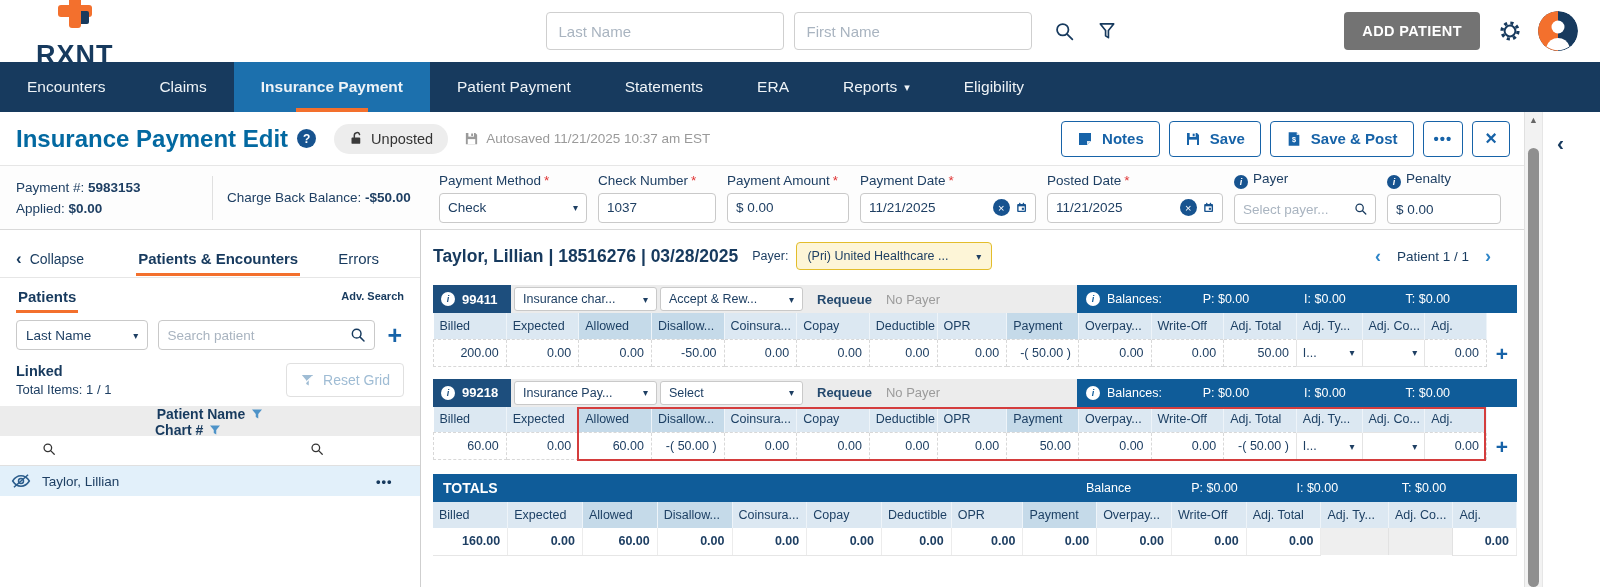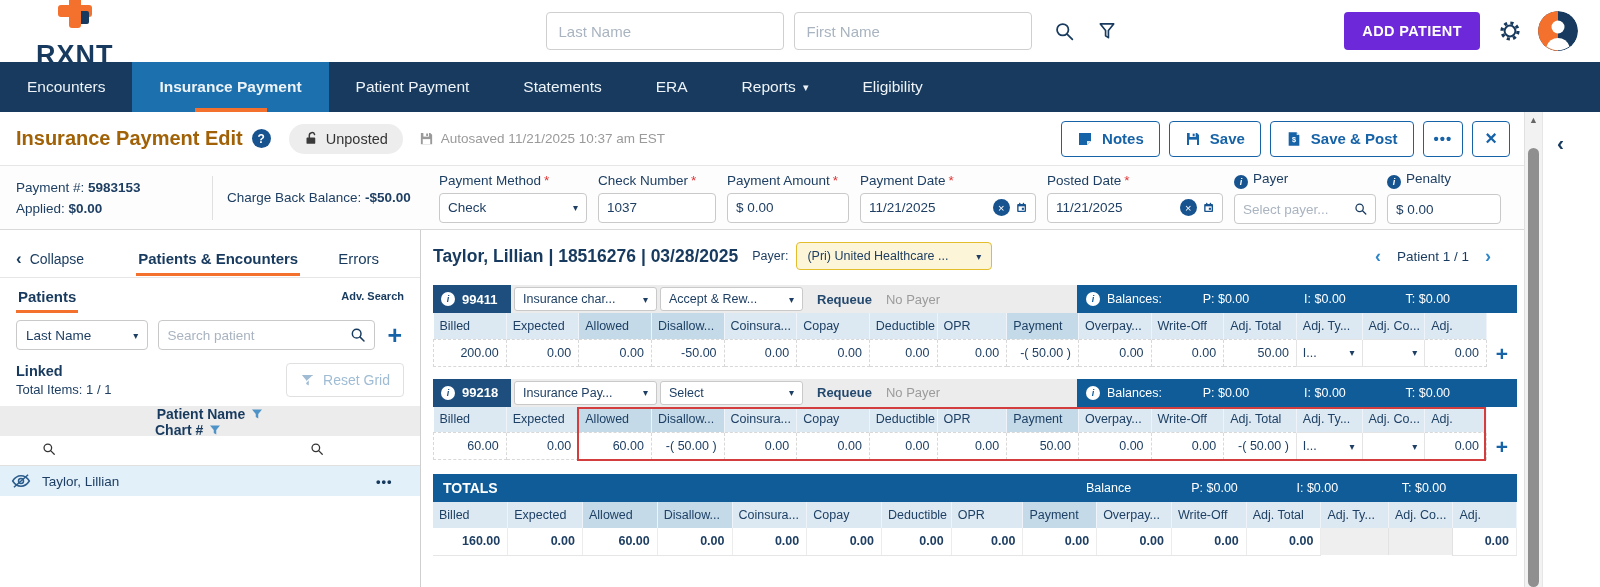--- a/index.html
+++ b/index.html
@@ -8,37 +8,37 @@
 
   
   .topbar { position:absolute; top:0; left:0; width:1600px; height:62px; background:#fff; display:flex; align-items:center; }
   .logo { display:flex; align-items:center; gap:9px; margin-left:36px;flex-direction:column; }
   .logo-text { font-size:27px; font-weight:bold; color:#173A5E; letter-spacing:1px; }
   .tb-input { height:38px; border:1px solid #cfcfcf; border-radius:4px; padding:0 12px; font-size:15px; color:#1E3F63; font-family:inherit; }
   .tb-input::placeholder { color:#A9B4C0; }
   #ln-input { width:238px; margin-left:432px; }
   #fn-input { width:238px; margin-left:10px; }
   .tb-ic { margin-left:22px; display:inline-flex; cursor:pointer; }
-  .add-patient { margin-left:auto; height:38px; background:#6d28d9; color:#fff; font-weight:bold; font-size:14.5px; border:none; border-radius:4px; padding:0 18px; letter-spacing:.4px; font-family:inherit; cursor:pointer; }
+  .add-patient { margin-left:auto; height:38px; background:#737373; color:#fff; font-weight:bold; font-size:14.5px; border:none; border-radius:4px; padding:0 18px; letter-spacing:.4px; font-family:inherit; cursor:pointer; }
   .gear { margin-left:18px; display:inline-flex; cursor:pointer; }
   .avatar { margin-left:16px; margin-right:22px; width:40px; height:40px; border-radius:50%; overflow:hidden; flex:0 0 auto; cursor:pointer; }
 
   
   .nav { position:absolute; top:62px; left:0; width:1600px; height:50px; background:#173A5E; display:flex; align-items:stretch; }
   .nav-item { display:flex; align-items:center; gap:7px; padding:0 27px; color:#EEF3F7; font-size:15.5px; cursor:pointer; position:relative; }
   .nav-item.active { background:#1C70AD; font-weight:bold; }
   .nav-item.active::after { content:""; position:absolute; left:50%; transform:translateX(-50%); bottom:0; width:72px; height:4px; background:#F3702D; }
   .nav-caret { font-size:11px; }
 
   
   .content { position:absolute; top:112px; left:0; width:1524px; height:475px; background:#fff; }
 
   
   .titlebar { height:54px; display:flex; align-items:center; padding:0 14px 0 16px; border-bottom:1px solid #E6E6E6; }
-  .page-title { font-size:20px; font-weight:bold; color:#a16207; }
+  .page-title { font-size:24px; font-weight:bold; color:#0369a1; }
   .help-ic { width:19px; height:19px; border-radius:50%; background:#17538F; color:#fff; font-size:12px; font-weight:bold; display:inline-flex; align-items:center; justify-content:center; margin-left:9px; cursor:pointer; }
   .status-pill { margin-left:18px; height:30px; background:#EDEDED; border-radius:16px; display:inline-flex; align-items:center; gap:7px; padding:0 15px; font-size:14.5px; color:#333; }
   .autosave { margin-left:16px; display:inline-flex; align-items:center; gap:7px; color:#9A9A9A; font-size:13.5px; }
   .tb-actions { margin-left:auto; display:flex; align-items:center; gap:9px; }
   .btn { height:36px; border:1.5px solid #1763A8; border-radius:4px; background:#fff; color:#1763A8; font-size:15px; font-weight:bold; display:inline-flex; align-items:center; gap:9px; padding:0 15px; cursor:pointer; font-family:inherit; }
   .btn.sq { padding:0 10px; font-size:15px; letter-spacing:1px; }
   .btn.x { font-size:20px; padding:0 12px; }
 
   
   .paystrip { height:64px; border-bottom:1px solid #D9D9D9; background:#FDFDFD; display:flex; align-items:center; padding:0 10px 0 16px; }
@@ -189,20 +189,23 @@
       <circle cx="20" cy="16" r="6.5" fill="#fff"></circle>
       <path d="M8.5 35.5 a12 12 0 0 1 23 0 a20 20 0 0 1 -23 0z" fill="#fff"></path>
     </svg>
   </span>
 </div>
 
 <div class="nav">
   <div style="display:flex">
       <div class="nav-item">
         <span>Encounters</span>
+      </div>
+      <div class="nav-item">
+        <span>Claims</span>
       </div>
       <div class="nav-item active">
         <span>Insurance Payment</span>
       </div>
       <div class="nav-item">
         <span>Patient Payment</span>
       </div>
       <div class="nav-item">
         <span>Statements</span>
       </div>

